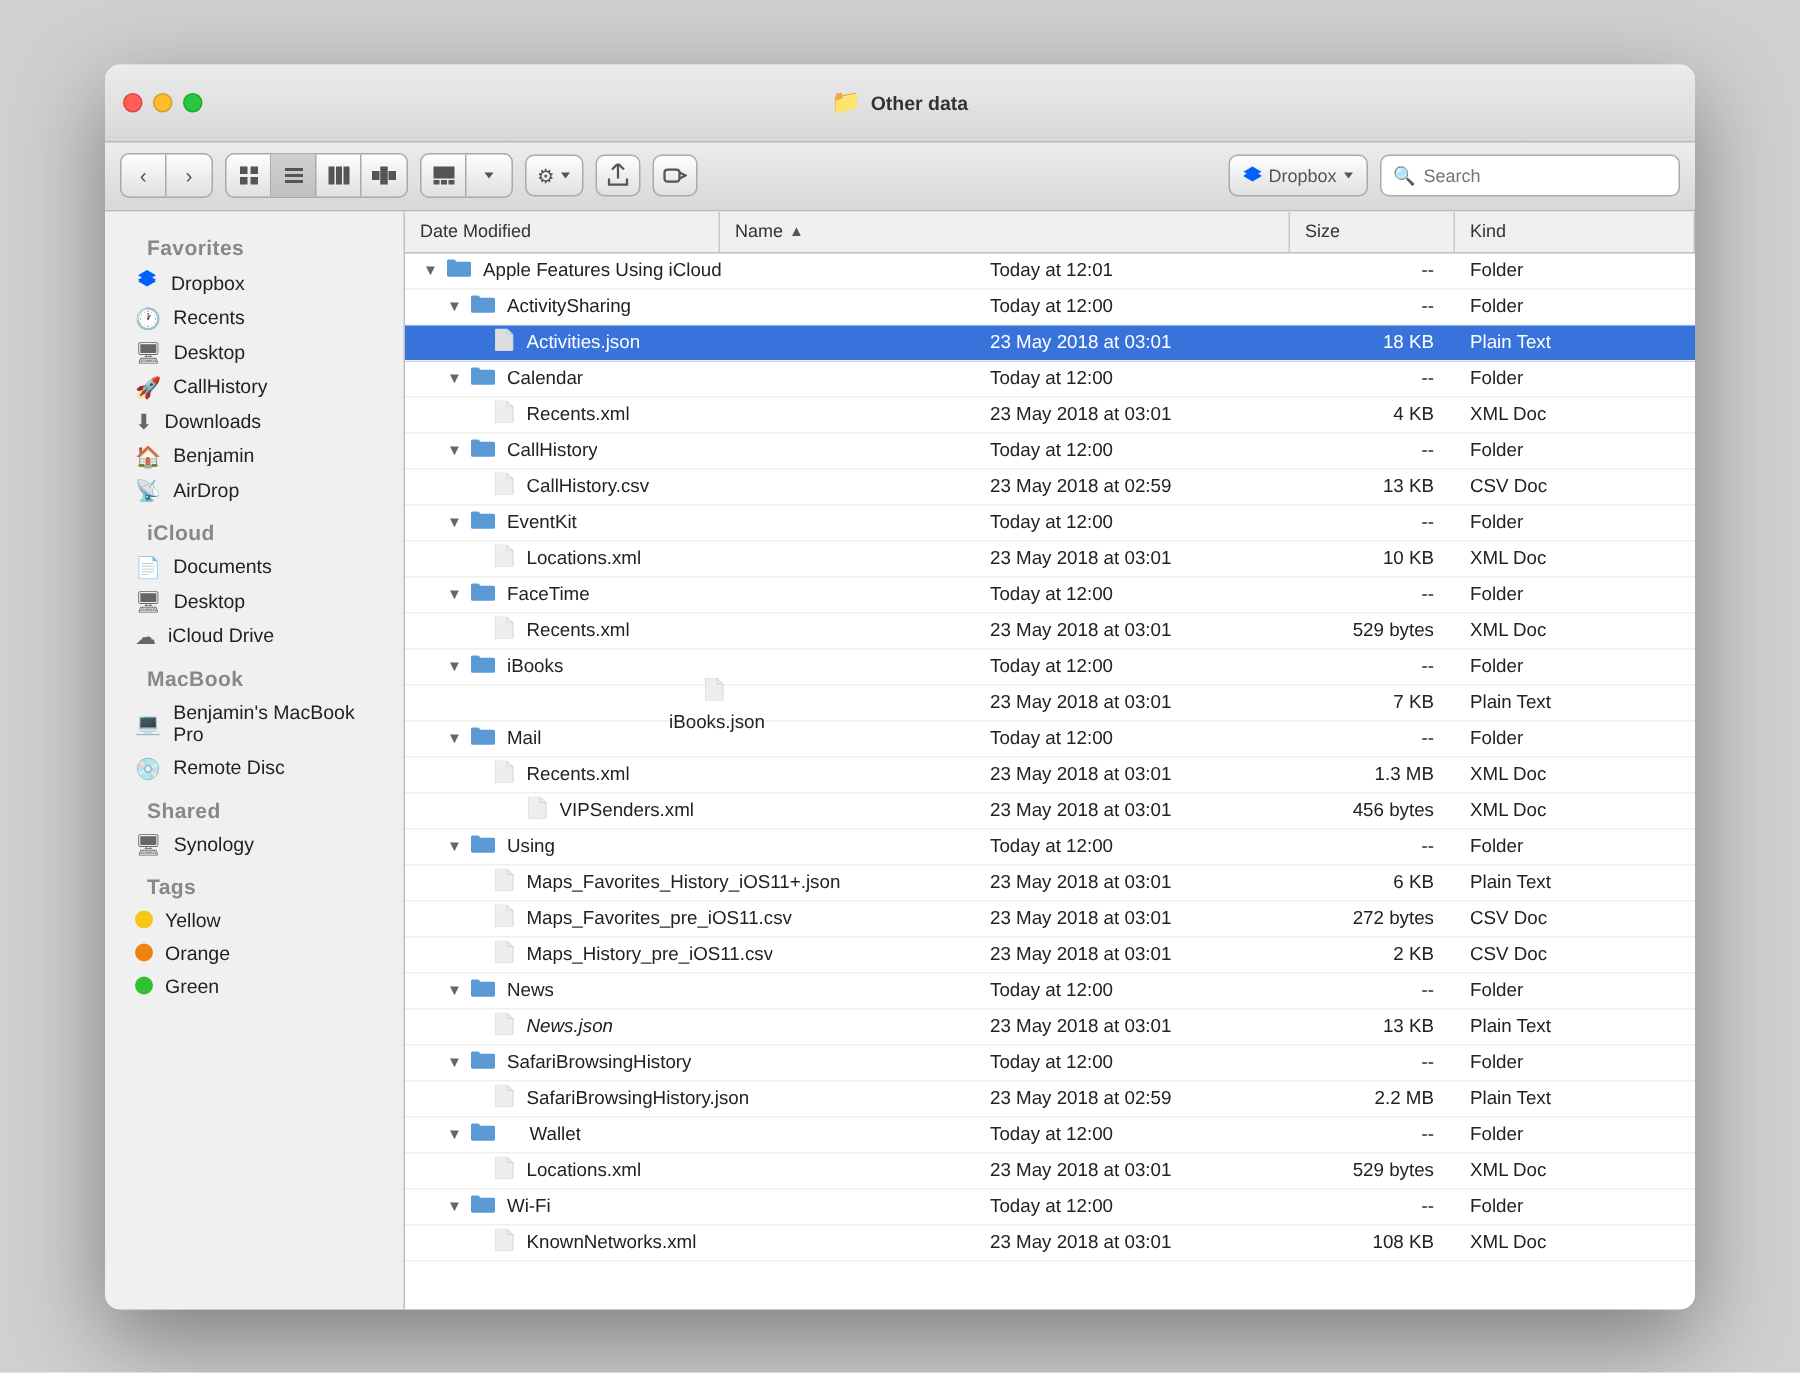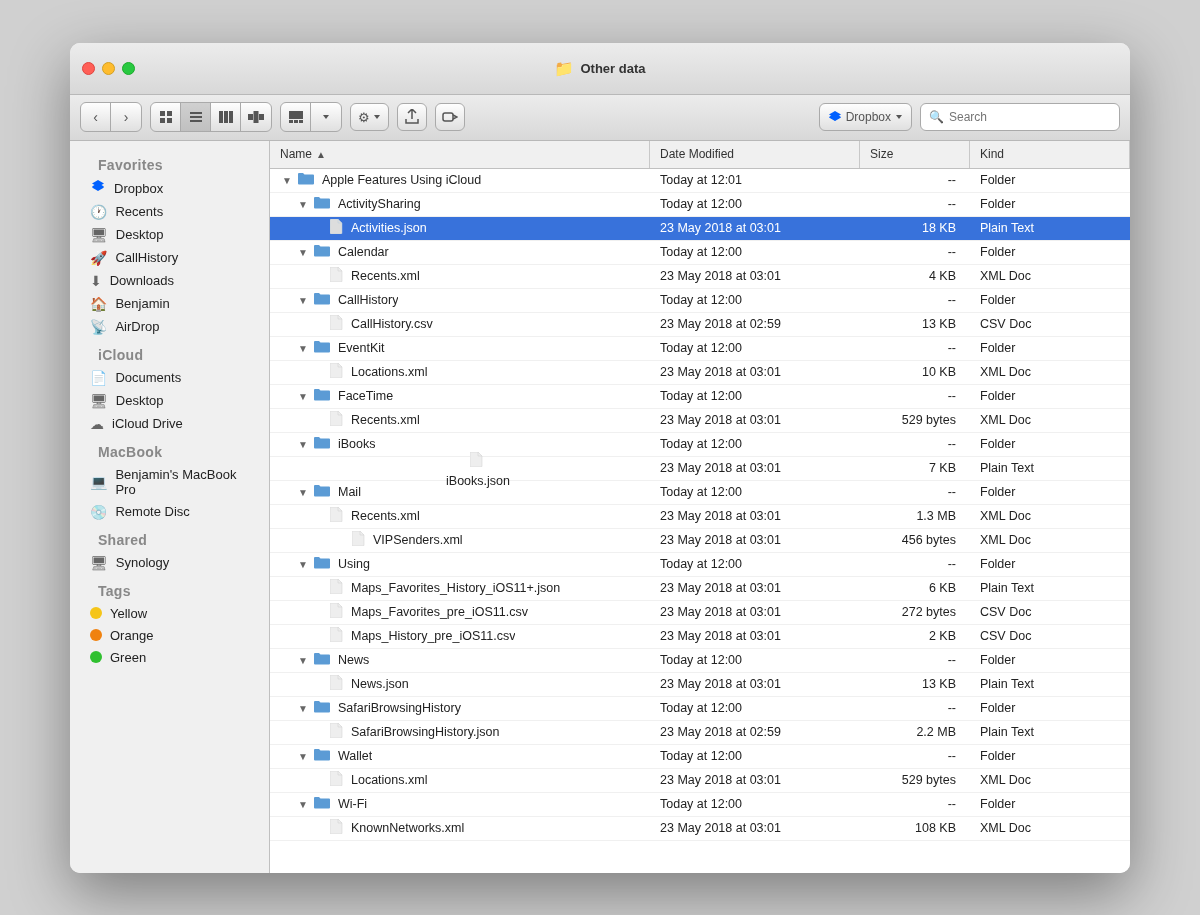--- a/index.html
+++ b/index.html
@@ -507,26 +507,26 @@
 
       <div class="sidebar-item">
         <span class="tag-dot" style="background:#30c030;"></span>
         <span>Green</span>
       </div>
     </div>
 
     <div class="file-pane">
 
       <div class="file-header">
+        <div class="col-header col-date">
+          <span>Date Modified</span>
+        </div>
         <div class="col-header col-name">
           <span>Name</span>
           <span class="sort-arrow">▲</span>
-        </div>
-        <div class="col-header col-date">
-          <span>Date Modified</span>
         </div>
         <div class="col-header col-size">
           <span>Size</span>
         </div>
         <div class="col-header col-kind">
           <span>Kind</span>
         </div>
       </div>
 
       <div class="file-list" id="file-list-container">
@@ -793,21 +793,21 @@
             <div class="file-cell cell-size">--</div>
             <div class="file-cell cell-kind">Folder</div>
           </div>
           <div class="file-row">
             <div class="file-cell cell-name" style="padding-left: 42px; width: 380px;">
               <span class="disclosure-tri"></span>
               <span style="font-size: 13px; flex-shrink: 0;"><svg width="13" height="15" viewBox="0 0 13 15">
                   <path d="M1 0 L8 0 L12 4 L12 14 Q12 15 11 15 L1 15 Q0 15 0 14 L0 1 Q0 0 1 0 Z" fill="#eee" stroke="#ccc" stroke-width="0.5"></path>
                   <path d="M8 0 L8 4 L12 4" fill="none" stroke="#ccc" stroke-width="0.5"></path>
                 </svg></span>
-              <span style="margin-left: 4px; overflow: hidden; text-overflow: ellipsis; white-space: nowrap;">News.json</span>
+              <span style="margin-left: 4px; overflow: hidden; text-overflow: ellipsis; white-space: nowrap; font-style: italic;">News.json</span>
             </div>
             <div class="file-cell cell-date">23 May 2018 at 03:01</div>
             <div class="file-cell cell-size">13 KB</div>
             <div class="file-cell cell-kind">Plain Text</div>
           </div>
           <div class="file-row">
             <div class="file-cell cell-name" style="padding-left: 26px; width: 380px;">
               <span class="disclosure-tri">▼</span>
               <span style="font-size: 13px; flex-shrink: 0;"><svg width="16" height="13" viewBox="0 0 16 13">
                   <path d="M0 2 Q0 1 1 1 L5 1 L6.5 2.5 L15 2.5 Q16 2.5 16 3.5 L16 11.5 Q16 12.5 15 12.5 L1 12.5 Q0 12.5 0 11.5 Z" fill="#5b9bd5"></path>
@@ -830,21 +830,21 @@
             <div class="file-cell cell-date">23 May 2018 at 02:59</div>
             <div class="file-cell cell-size">2.2 MB</div>
             <div class="file-cell cell-kind">Plain Text</div>
           </div>
           <div class="file-row">
             <div class="file-cell cell-name" style="padding-left: 26px; width: 380px;">
               <span class="disclosure-tri">▼</span>
               <span style="font-size: 13px; flex-shrink: 0;"><svg width="16" height="13" viewBox="0 0 16 13">
                   <path d="M0 2 Q0 1 1 1 L5 1 L6.5 2.5 L15 2.5 Q16 2.5 16 3.5 L16 11.5 Q16 12.5 15 12.5 L1 12.5 Q0 12.5 0 11.5 Z" fill="#5b9bd5"></path>
                 </svg></span>
-              <span style="margin-left: 4px; overflow: hidden; text-overflow: ellipsis; white-space: nowrap; text-align: center;">Wallet</span>
+              <span style="margin-left: 19px; overflow: hidden; text-overflow: ellipsis; white-space: nowrap; text-align: center;">Wallet</span>
             </div>
             <div class="file-cell cell-date">Today at 12:00</div>
             <div class="file-cell cell-size">--</div>
             <div class="file-cell cell-kind">Folder</div>
           </div>
           <div class="file-row">
             <div class="file-cell cell-name" style="padding-left: 42px; width: 380px;">
               <span class="disclosure-tri"></span>
               <span style="font-size: 13px; flex-shrink: 0;"><svg width="13" height="15" viewBox="0 0 13 15">
                   <path d="M1 0 L8 0 L12 4 L12 14 Q12 15 11 15 L1 15 Q0 15 0 14 L0 1 Q0 0 1 0 Z" fill="#eee" stroke="#ccc" stroke-width="0.5"></path>

